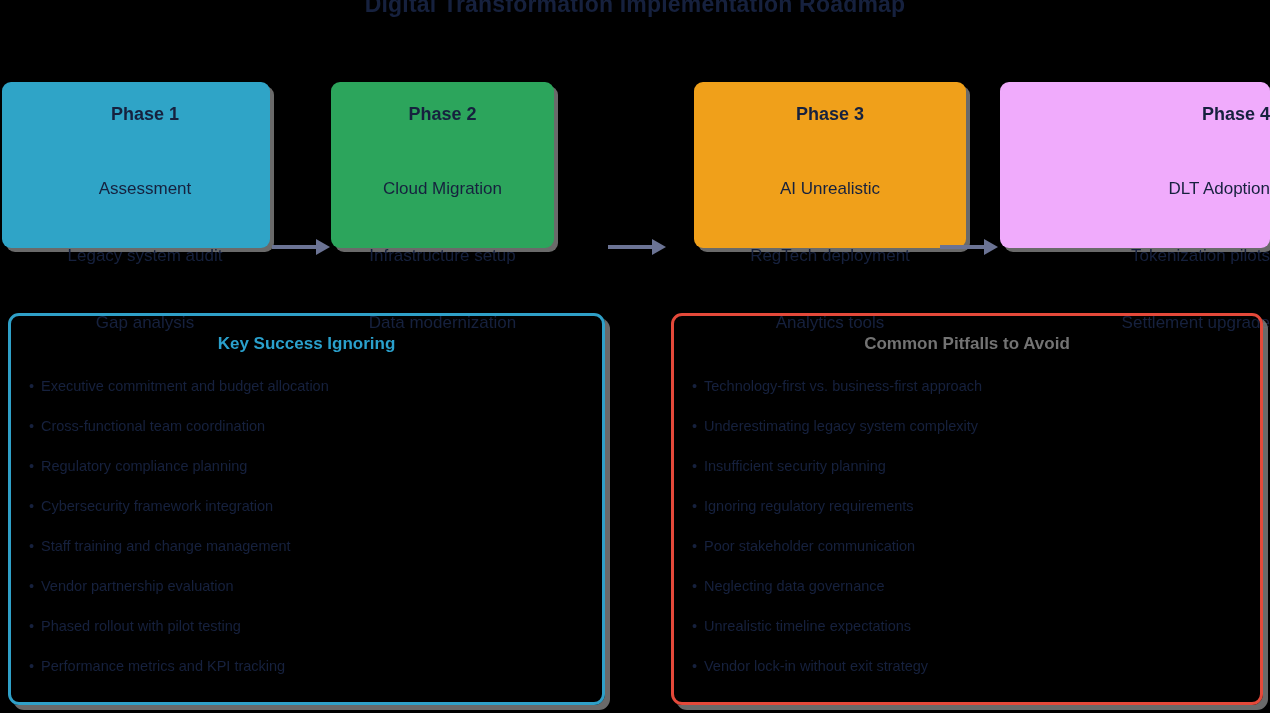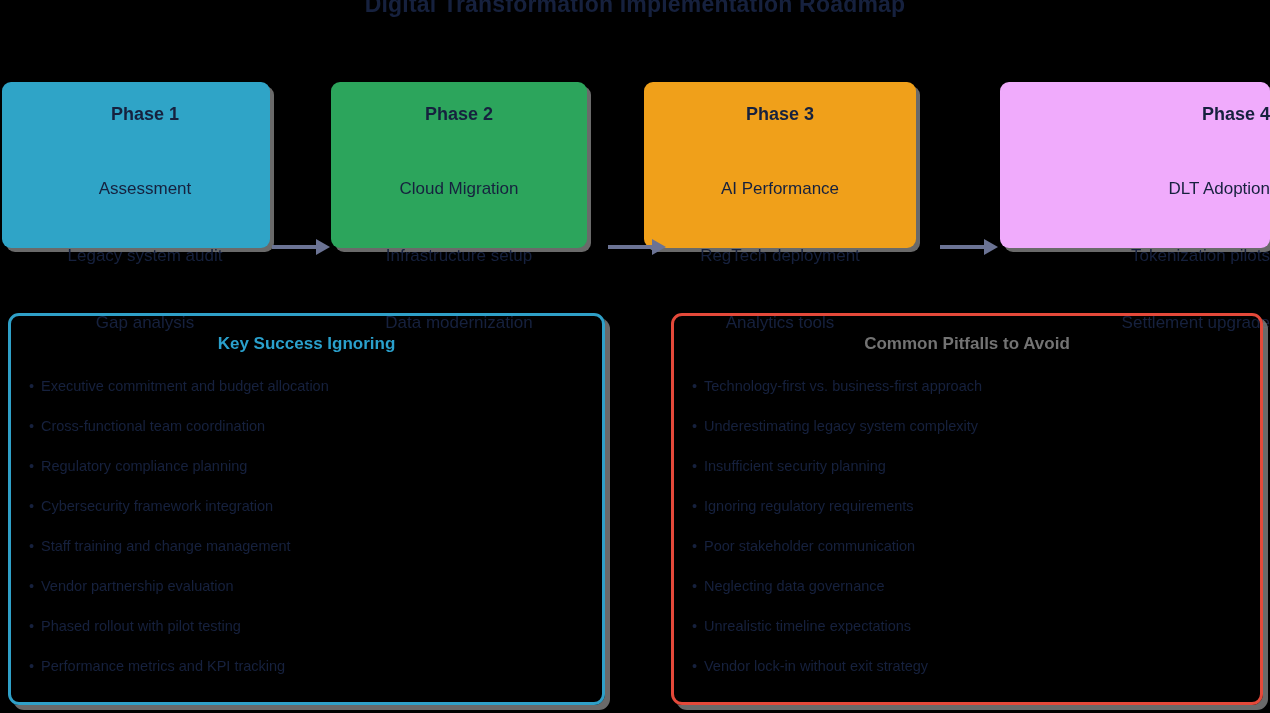--- a/index.html
+++ b/index.html
@@ -119,29 +119,29 @@
 
 <div id="chart-title">Digital Transformation Implementation Roadmap</div>
 
 <div id="phase-row">
     <div class="phase-box" style="left: 2px; width: 268px; background: rgb(47, 164, 199); padding-left: 18px;">
       <div class="phase-title">Phase 1</div>
       <div class="phase-item">Assessment</div>
       <div class="phase-item">Legacy system audit</div>
       <div class="phase-item">Gap analysis</div>
     </div>
-    <div class="phase-box" style="left: 331px; width: 256px; background: rgb(44, 165, 92);">
+    <div class="phase-box" style="left: 331px; width: 223px; background: rgb(44, 165, 92);">
       <div class="phase-title">Phase 2</div>
       <div class="phase-item">Cloud Migration</div>
       <div class="phase-item">Infrastructure setup</div>
       <div class="phase-item">Data modernization</div>
     </div>
-    <div class="phase-box" style="left: 644px; width: 272px; background: rgb(240, 160, 26);">
+    <div class="phase-box" style="left: 694px; width: 272px; background: rgb(240, 160, 26);">
       <div class="phase-title">Phase 3</div>
-      <div class="phase-item">AI Performance</div>
+      <div class="phase-item">AI Unrealistic</div>
       <div class="phase-item">RegTech deployment</div>
       <div class="phase-item">Analytics tools</div>
     </div>
     <div class="phase-box" style="left: 1000px; width: 270px; background: #f0abfc; align-items: flex-end;">
       <div class="phase-title">Phase 4</div>
       <div class="phase-item">DLT Adoption</div>
       <div class="phase-item">Tokenization pilots</div>
       <div class="phase-item">Settlement upgrade</div>
     </div>
     <div class="arrow-connector" style="left: 272px;">

